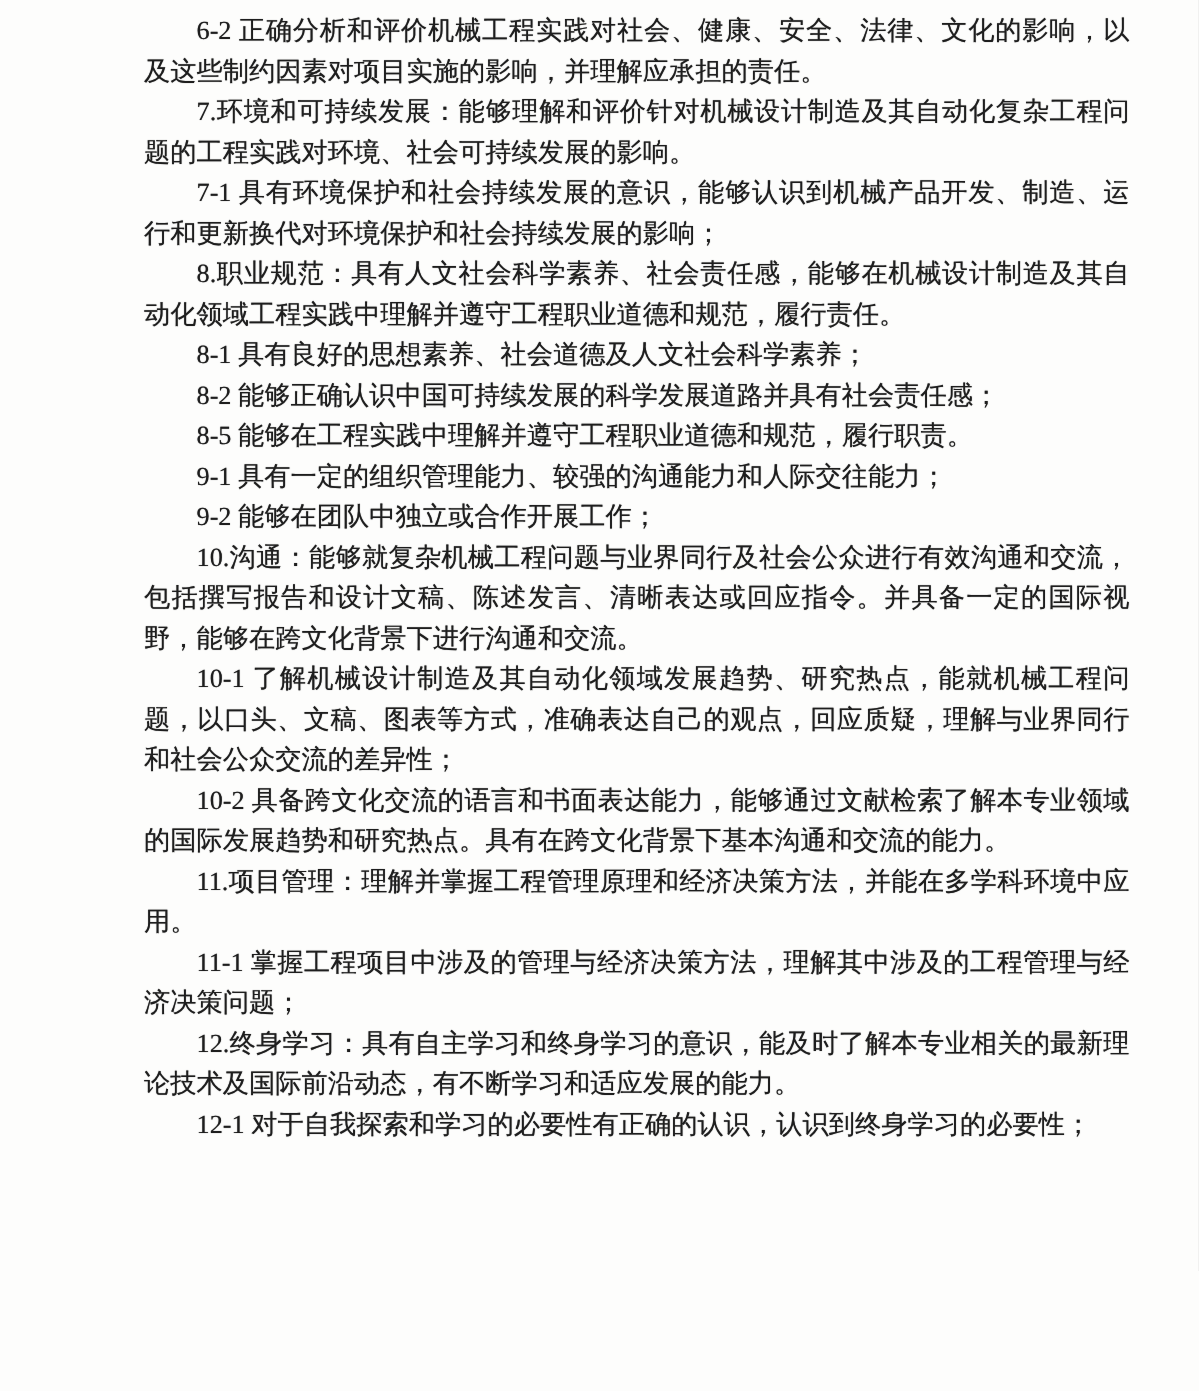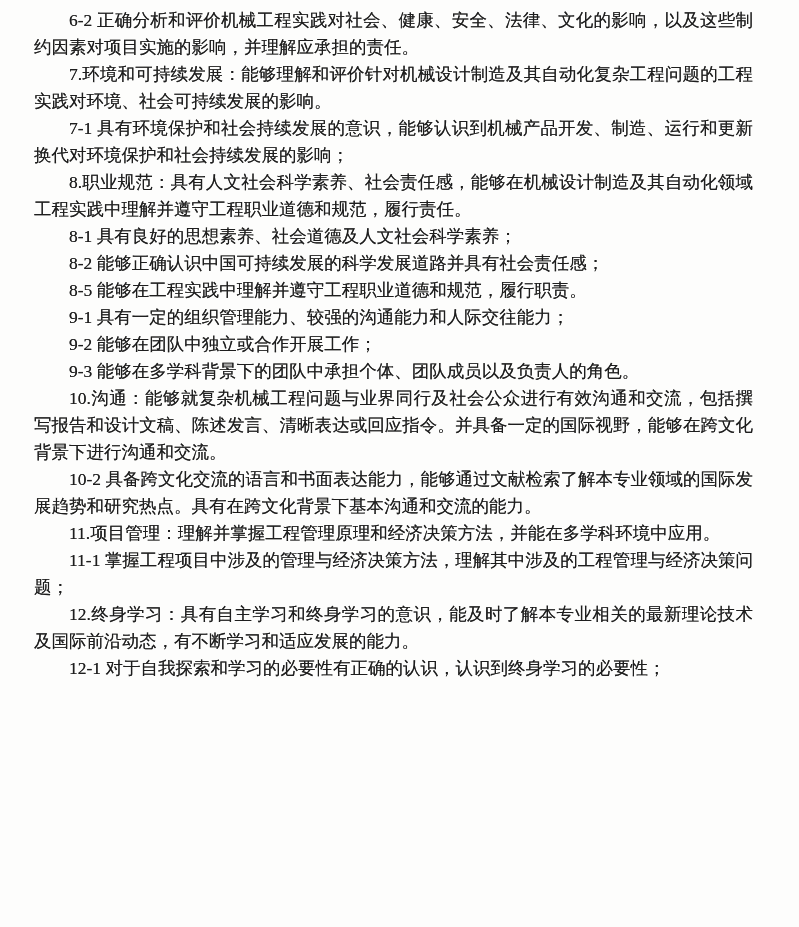--- a/index.html
+++ b/index.html
@@ -3,21 +3,21 @@
 <meta charset="utf-8">
 <style>
   html, body { margin: 0; padding: 0; background: #e8e8e8; }
   .page {
     position: relative;
     width: 799px;
     height: 927px;
     margin: 0;
     background: #fdfdfc;
     box-sizing: border-box;
-    padding: 7px 46px 0 34px;
+    padding: 7px 46px 0 96px;
     overflow: hidden;
     font-family: "Liberation Serif", "DejaVu Serif", serif;
     font-size: 17.5px;
     line-height: 27px;
     color: #1e1e1e;
     text-align: justify;
     
     text-shadow: 0 0 0.6px rgba(30,30,30,0.75);
   }
   .page p.para {
@@ -47,24 +47,24 @@
 
   <p class="para"><span class="lead"></span><span>8-2 能够正确认识中国可持续发展的科学发展道路并具有社会责任感；</span></p>
 
   <p class="para"><span class="lead"></span><span>8-5 能够在工程实践中理解并遵守工程职业道德和规范，履行职责。</span></p>
 
 
   <p class="para"><span class="lead"></span><span>9-1 具有一定的组织管理能力、较强的沟通能力和人际交往能力；</span></p>
 
   <p class="para"><span class="lead"></span><span>9-2 能够在团队中独立或合作开展工作；</span></p>
 
-  <p class="para"><span class="lead"></span><span>9-3 能够在多学科背景下的团队中承担个体、团队成员以及负责人的角色。</span></p>
 
   <p class="para"><span class="lead">10.沟通：</span><span>能够就复杂机械工程问题与业界同行及社会公众进行有效沟通和交流，包括撰写报告和设计文稿、陈述发言、清晰表达或回应指令。并具备一定的国际视野，能够在跨文化背景下进行沟通和交流。</span></p>
 
+  <p class="para"><span class="lead"></span><span>10-1 了解机械设计制造及其自动化领域发展趋势、研究热点，能就机械工程问题，以口头、文稿、图表等方式，准确表达自己的观点，回应质疑，理解与业界同行和社会公众交流的差异性；</span></p>
 
   <p class="para"><span class="lead"></span><span>10-2 具备跨文化交流的语言和书面表达能力，能够通过文献检索了解本专业领域的国际发展趋势和研究热点。具有在跨文化背景下基本沟通和交流的能力。</span></p>
 
   <p class="para"><span class="lead">11.项目管理：</span><span>理解并掌握工程管理原理和经济决策方法，并能在多学科环境中应用。</span></p>
 
   <p class="para"><span class="lead"></span><span>11-1 掌握工程项目中涉及的管理与经济决策方法，理解其中涉及的工程管理与经济决策问题；</span></p>
 
 
   <p class="para"><span class="lead">12.终身学习：</span><span>具有自主学习和终身学习的意识，能及时了解本专业相关的最新理论技术及国际前沿动态，有不断学习和适应发展的能力。</span></p>
 

